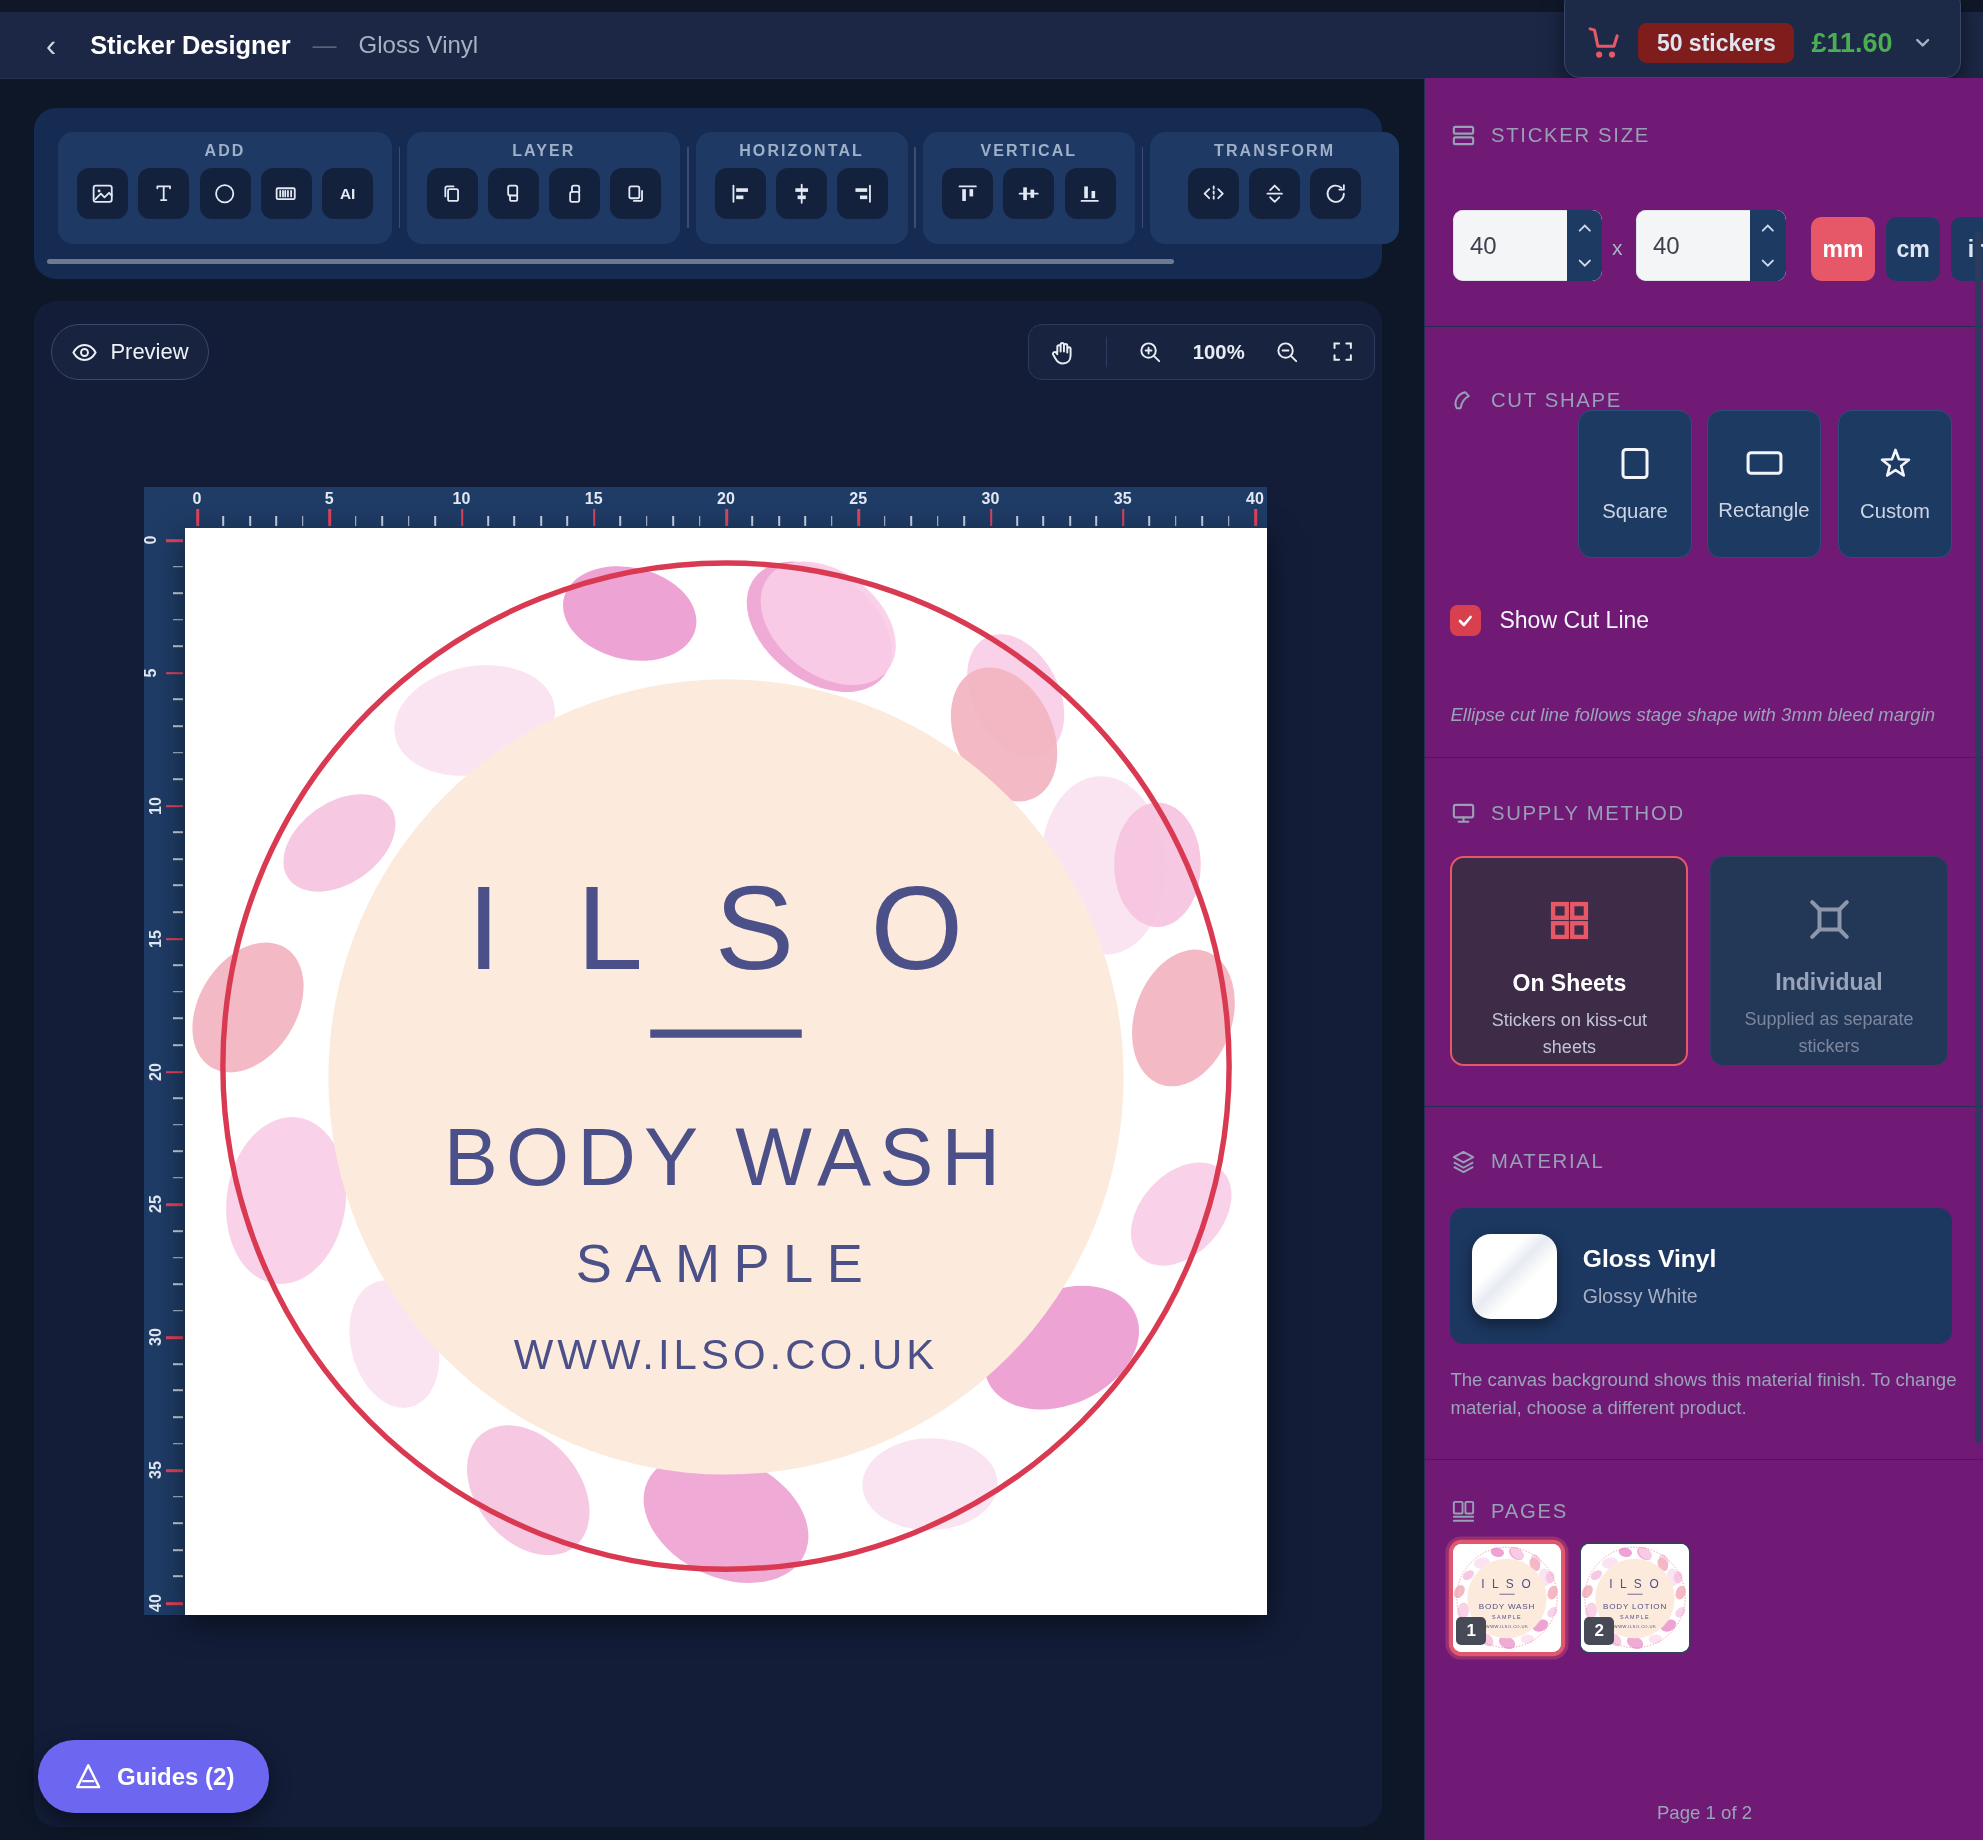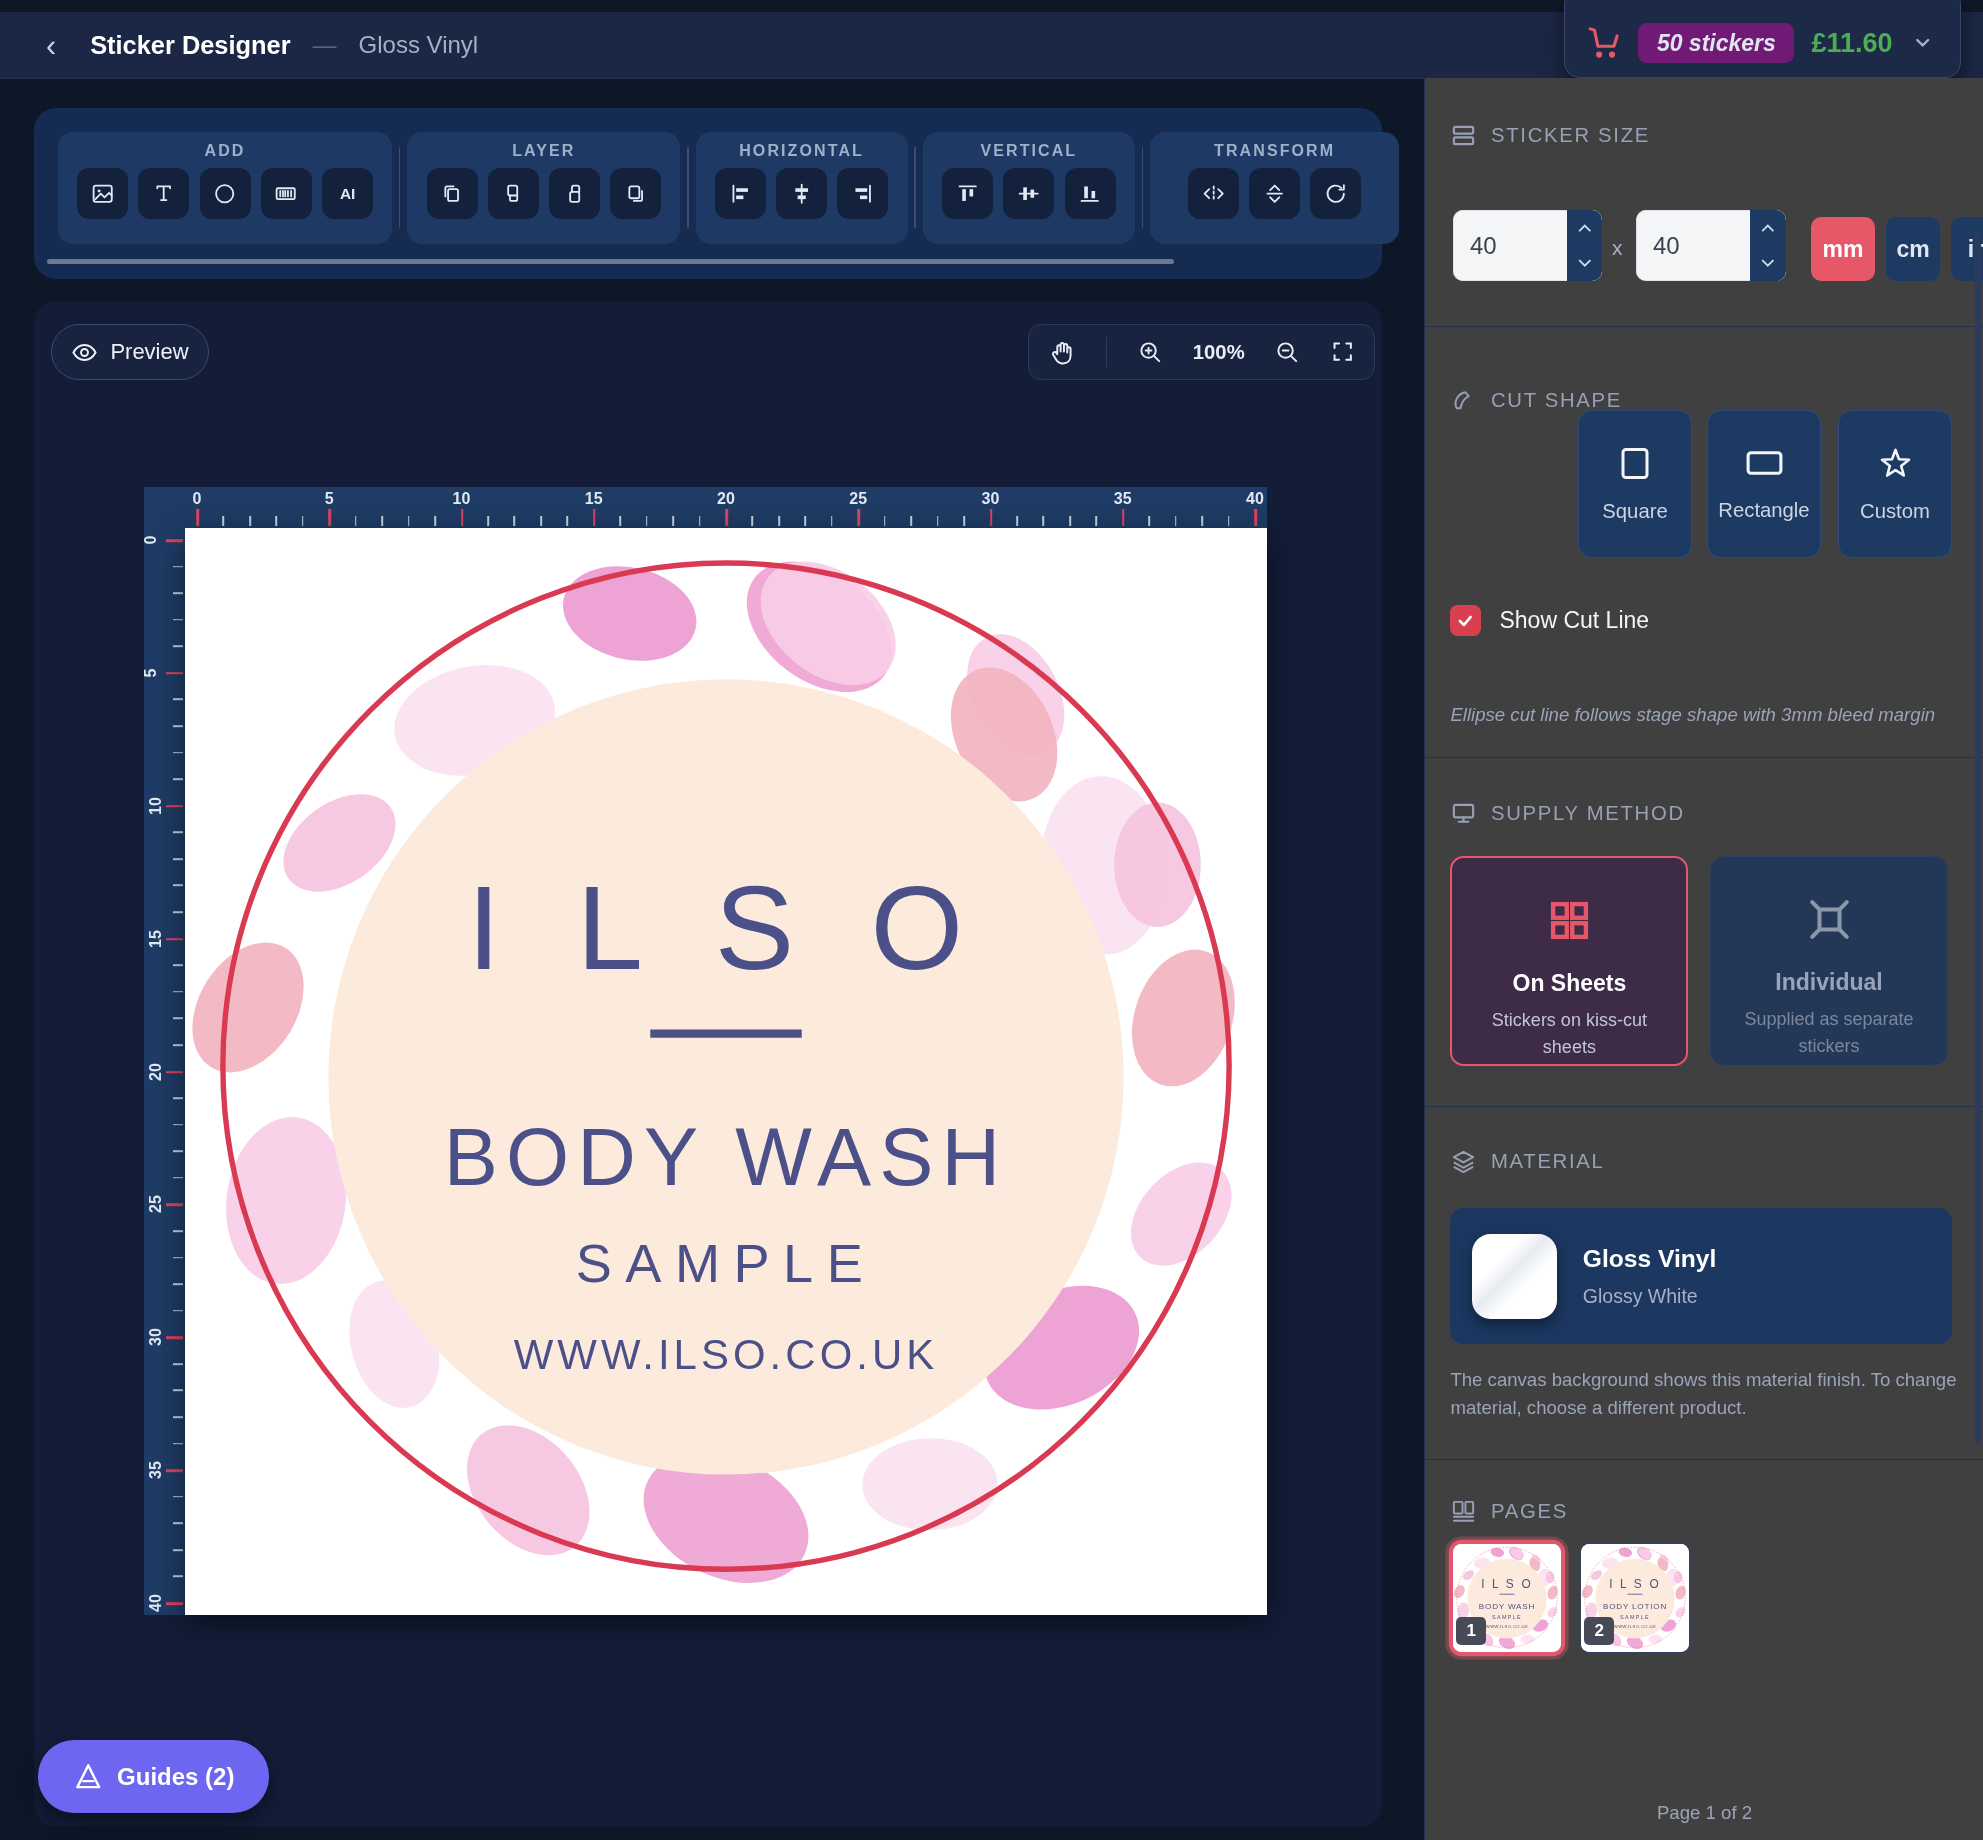--- a/index.html
+++ b/index.html
@@ -13,21 +13,21 @@
   .topstrip{position:absolute;left:0;top:0;width:1983px;height:12px;background:#101828;}
   .topbar{position:absolute;left:0;top:12px;width:1983px;height:66px;background:#1c2745;
     border-bottom:0.8px solid #27324f;display:flex;align-items:center;}
   .back{margin-left:46px;font-size:30.5px;color:#cdd4e2;line-height:1;cursor:pointer;}
   .tb-title{margin-left:34px;font-size:25.4px;font-weight:700;color:#fff;}
   .tb-dash{margin-left:22px;font-size:24px;color:#5b6478;}
   .tb-sub{margin-left:22px;font-size:24px;color:#a7b0c2;}
   .cart{position:absolute;left:1564px;top:-24px;width:397px;height:90px;background:#1c2947;
     border:1.7px solid #3a4666;border-radius:15.3px;box-shadow:0 8.5px 22px rgba(0,0,0,.5);
     display:flex;align-items:flex-end;padding:0 20.3px 13.6px 20.3px;box-sizing:border-box;gap:17px;}
-  .qty-pill{background:#701a75;border-radius:8.5px;padding:6.8px 18.6px;font-size:23px;font-weight:700;color:#dfe4ee;font-style:italic;}
+  .qty-pill{background:#7f1d1d;border-radius:8.5px;padding:6.8px 18.6px;font-size:23px;font-weight:700;color:#dfe4ee;}
   .price{font-size:27px;font-weight:800;color:#4cae52;}
   .cart-row{display:flex;align-items:center;gap:17px;width:100%;}
   
   .toolbar-card{position:absolute;left:34px;top:108px;width:1348px;height:171px;background:#152b52;
     border-radius:22px;display:flex;align-items:center;padding:0 0 12px 24px;box-sizing:border-box;}
   .tgroup{background:#1e3a64;border-radius:15.3px;height:112px;display:flex;flex-direction:column;
     align-items:center;padding-top:10.2px;box-sizing:border-box;flex:none;}
   .tg-label{font-size:16px;font-weight:700;letter-spacing:2.1px;color:#9fb0c9;}
   .tg-row{display:flex;gap:10.2px;margin-top:8.5px;}
   .tbtn{width:51px;height:51px;border-radius:12px;background:#14213d;border:none;display:flex;
@@ -59,21 +59,21 @@
   .vruler .tick.major{height:2.5px;width:17px;background:#e0435c;}
   .vruler .rlabel{position:absolute;left:3.4px;transform:translateY(-50%) rotate(-90deg);font-size:16px;font-weight:600;color:#e2e8f2;}
   .page{position:absolute;left:151px;top:227px;width:1082px;height:1087px;background:#fff;
     box-shadow:0 8.5px 29px rgba(0,0,0,.5);}
   .page svg{width:100%;height:100%;}
   .guides{position:absolute;left:4.2px;top:1439px;width:231px;height:73px;border-radius:36px;background:#6c66f0;
     border:none;display:flex;align-items:center;justify-content:center;gap:13.6px;cursor:pointer;
     box-shadow:0 8.5px 22px rgba(0,0,0,.45);}
   .guides span{font-size:24px;font-weight:700;color:#fff;}
   
-  .sidebar{position:absolute;left:1424px;top:78px;width:559px;height:1763px;background:#404040;
+  .sidebar{position:absolute;left:1424px;top:78px;width:559px;height:1763px;background:#701a75;
     border-left:0.8px solid #232f52;box-sizing:border-box;overflow:hidden;}
   .sec-header{position:absolute;left:25.4px;display:flex;align-items:center;gap:13.6px;
     font-size:20.3px;letter-spacing:1.7px;color:#97a0b4;font-weight:500;}
   .divider{position:absolute;left:0;width:559px;height:0.8px;background:#232f52;}
   .fieldlabel{position:absolute;font-size:16px;font-weight:600;letter-spacing:1.3px;color:#aab3c6;margin-top:33px;}
   .numinput{position:absolute;height:71px;background:#f4f5f7;border-radius:10.2px;display:flex;overflow:hidden;
     box-shadow:inset 0 0 0 0.8px #d8dce2;}
   .numinput input{border:none;outline:none;background:transparent;width:95px;padding-left:17px;
     font-size:24px;color:#3c414d;font-family:"Liberation Sans",sans-serif;}
   .stepper{width:36px;background:#1d3a63;display:flex;flex-direction:column;}

